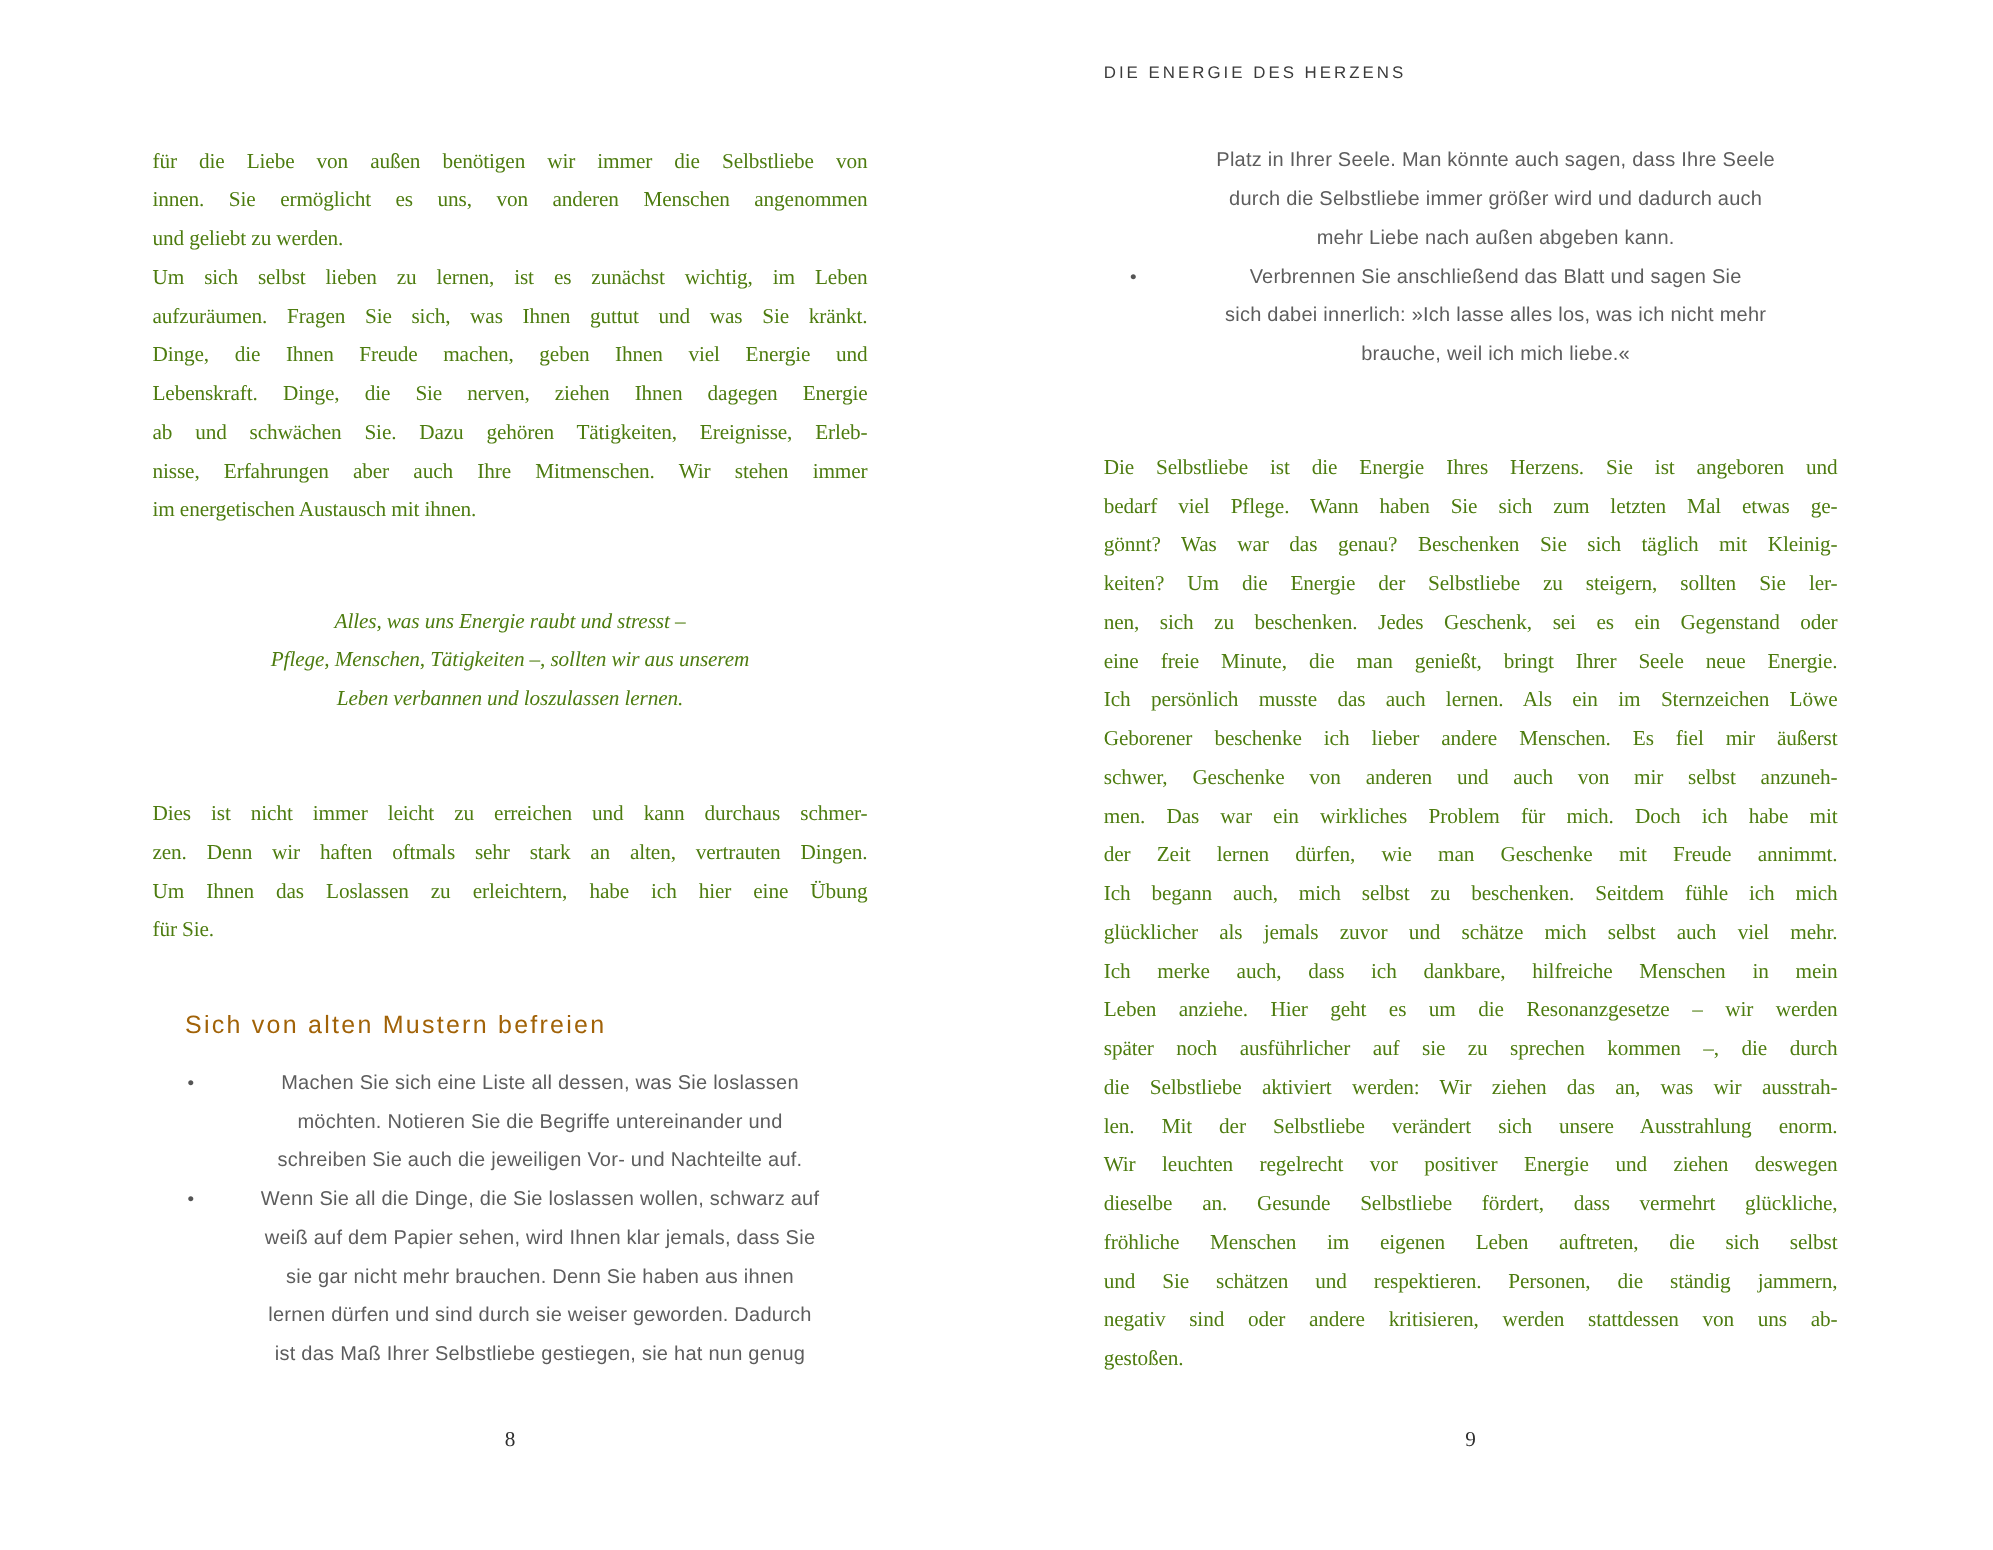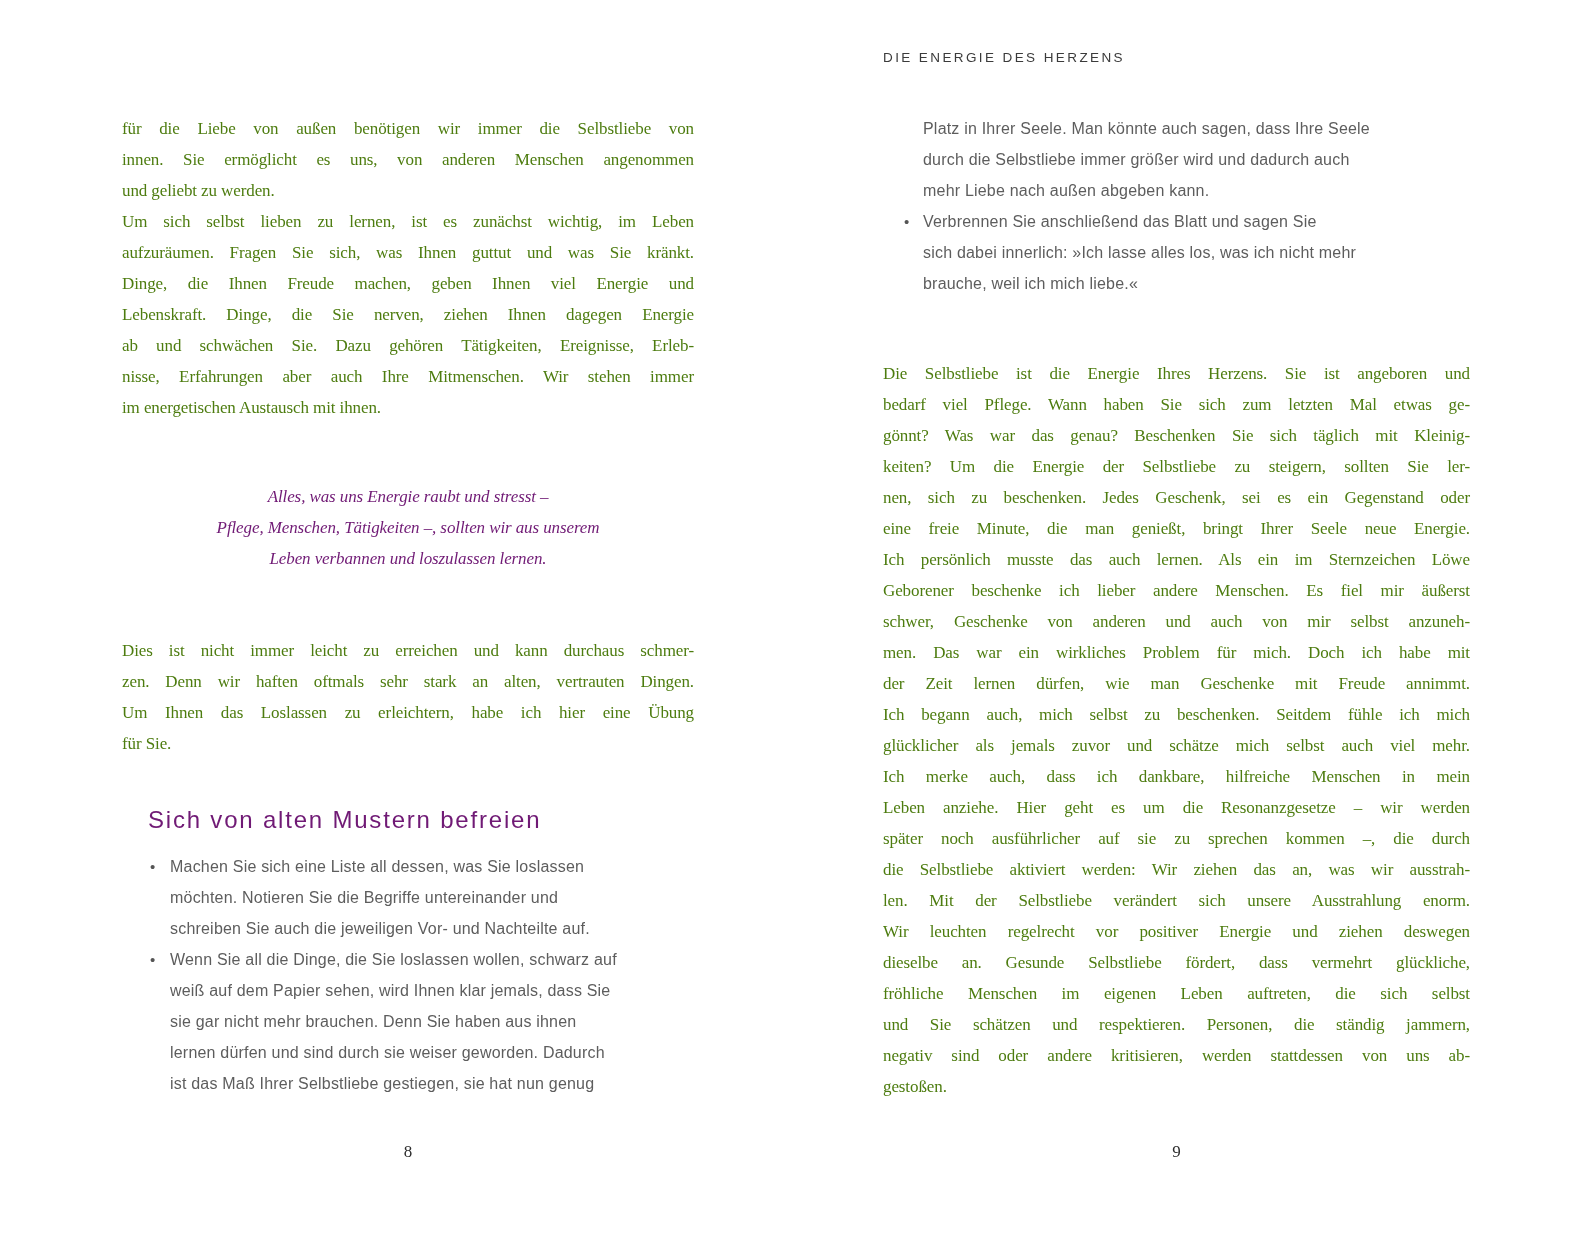--- a/index.html
+++ b/index.html
@@ -19,33 +19,33 @@
 
   
   .col{position:absolute;top:113px}
   .col-left{left:122px;width:572px}
   .col-right{left:883px;width:587px}
 
   .serif{font-size:17px;line-height:31px;letter-spacing:-0.1px;color:#4d7c0f}
   .just .jline{text-align:justify;text-align-last:justify;min-height:31px}
   .just .jline:last-child{text-align-last:left}
 
-  .quote{margin:58px 0 61px;font-style:italic;color:#701a75}
+  .quote{margin:58px 0 61px;font-style:italic;color:#4d7c0f}
   .quote .qline{text-align:center;min-height:31px}
 
   .sans{font-family:"Liberation Sans",sans-serif;font-size:16px;line-height:31px;
         letter-spacing:0.2px;color:#5d5d5d}
 
   .exercise{margin-top:47px;margin-left:26px}
-  .ex-heading{font-family:"Liberation Sans",sans-serif;font-size:24px;
-              letter-spacing:1.8px;line-height:28px;color:#701a75;white-space:nowrap}
+  .ex-heading{font-family:"Liberation Sans",sans-serif;font-size:20px;
+              letter-spacing:1.8px;line-height:28px;color:#a16207;white-space:nowrap}
   .exlist{margin-top:17px}
 
   .bitem{position:relative;padding-left:22px}
-  .bitem .sline{min-height:31px;text-align:left}
+  .bitem .sline{min-height:31px;text-align:center}
   .bitem.dotted::before{
     content:attr(data-marker);
     position:absolute;left:2px;top:0;line-height:31px;font-size:15px;color:#555555;
   }
   .toplist{margin-left:19px}
   .toplist .bitem{padding-left:21px}
 
   .body-para{margin-top:59px}
 
   .pagenum{

